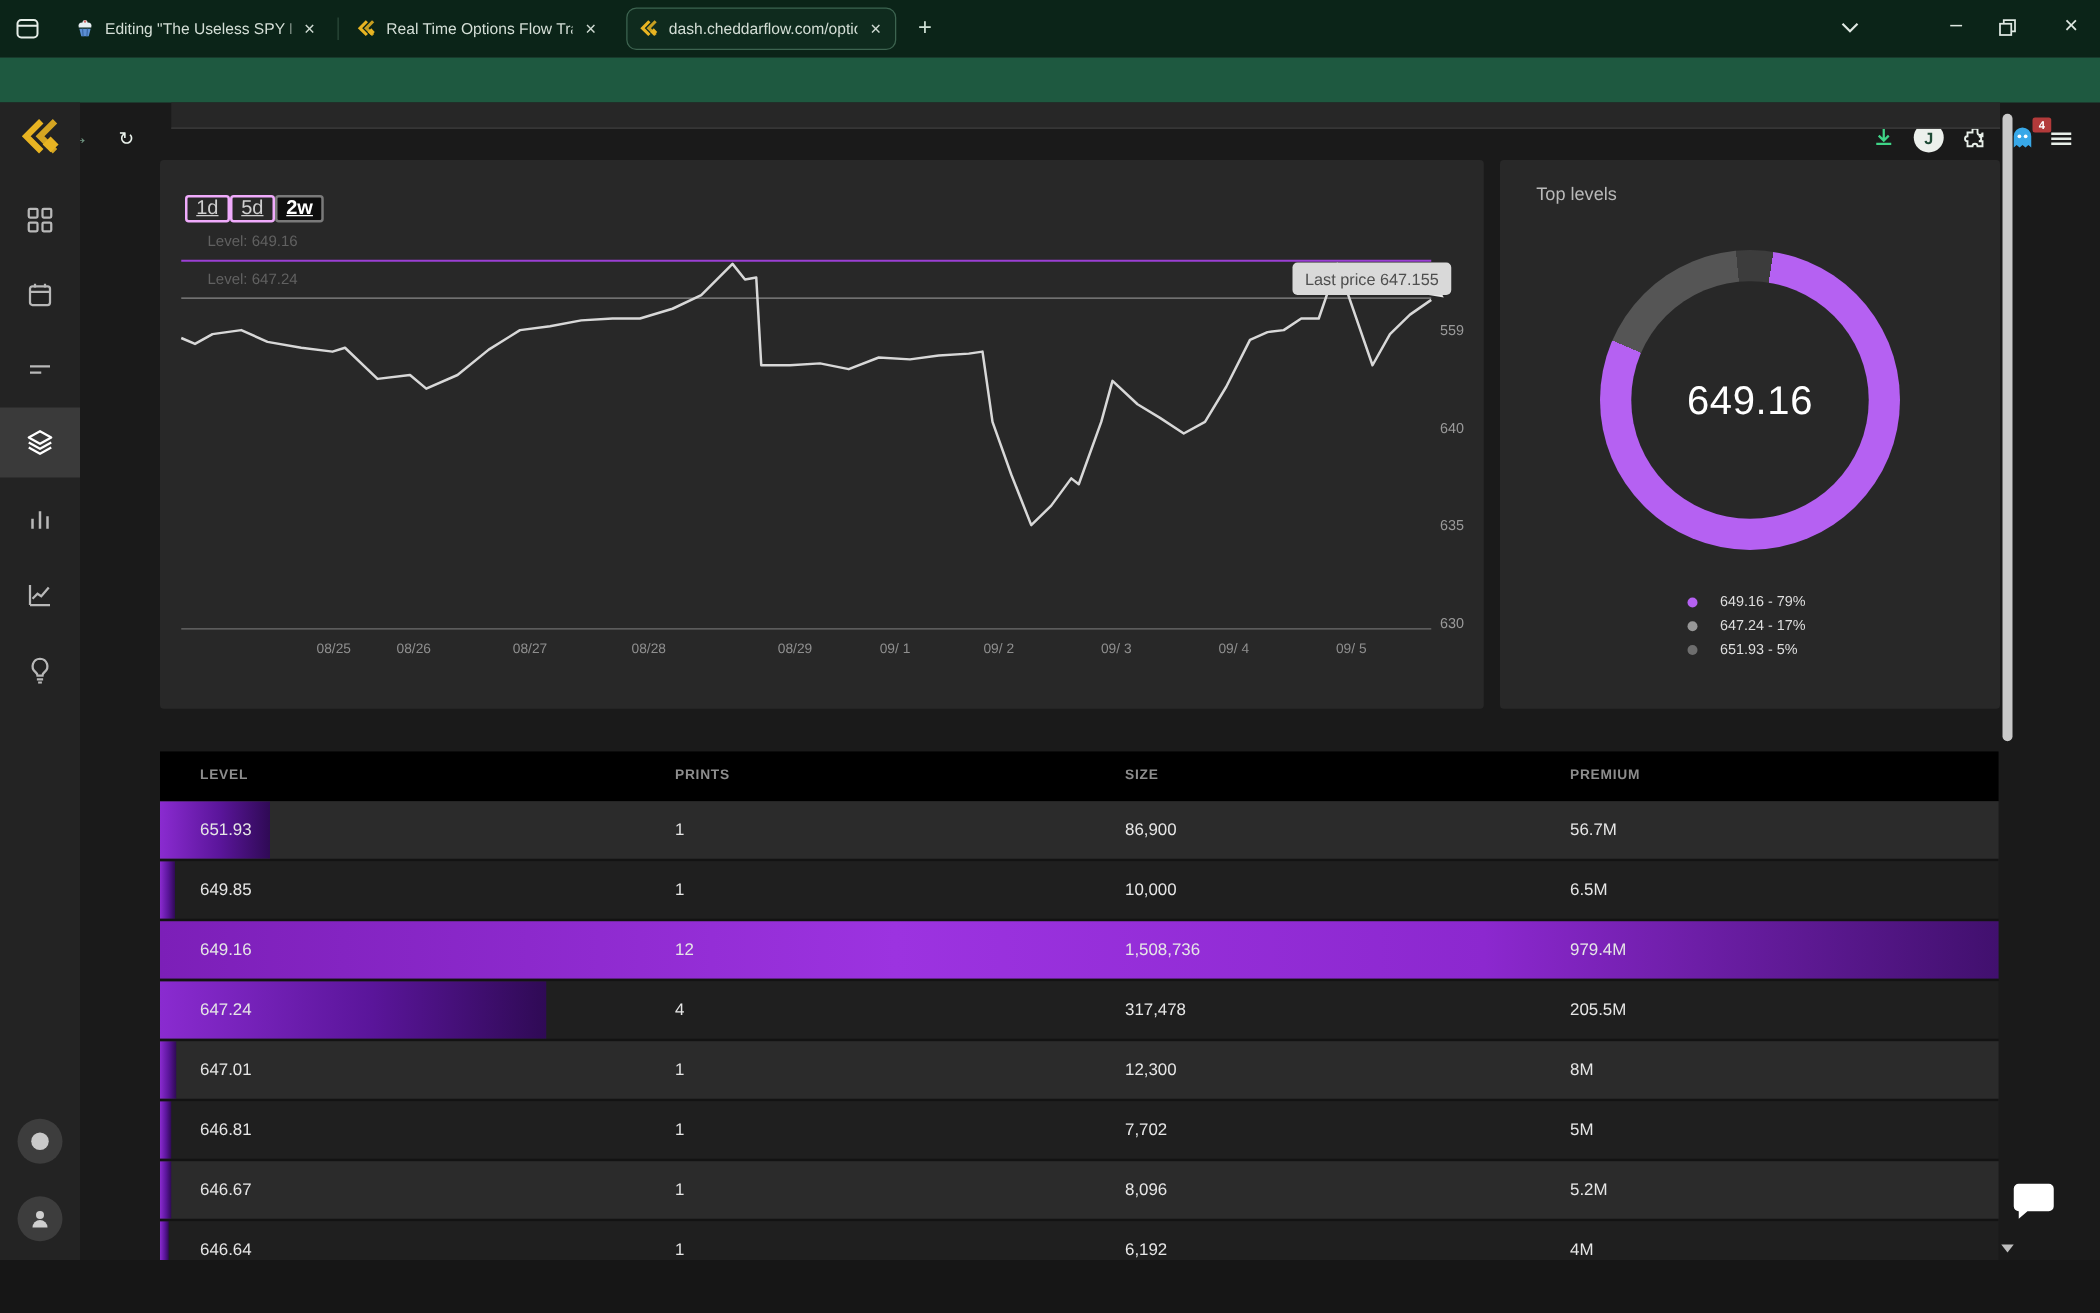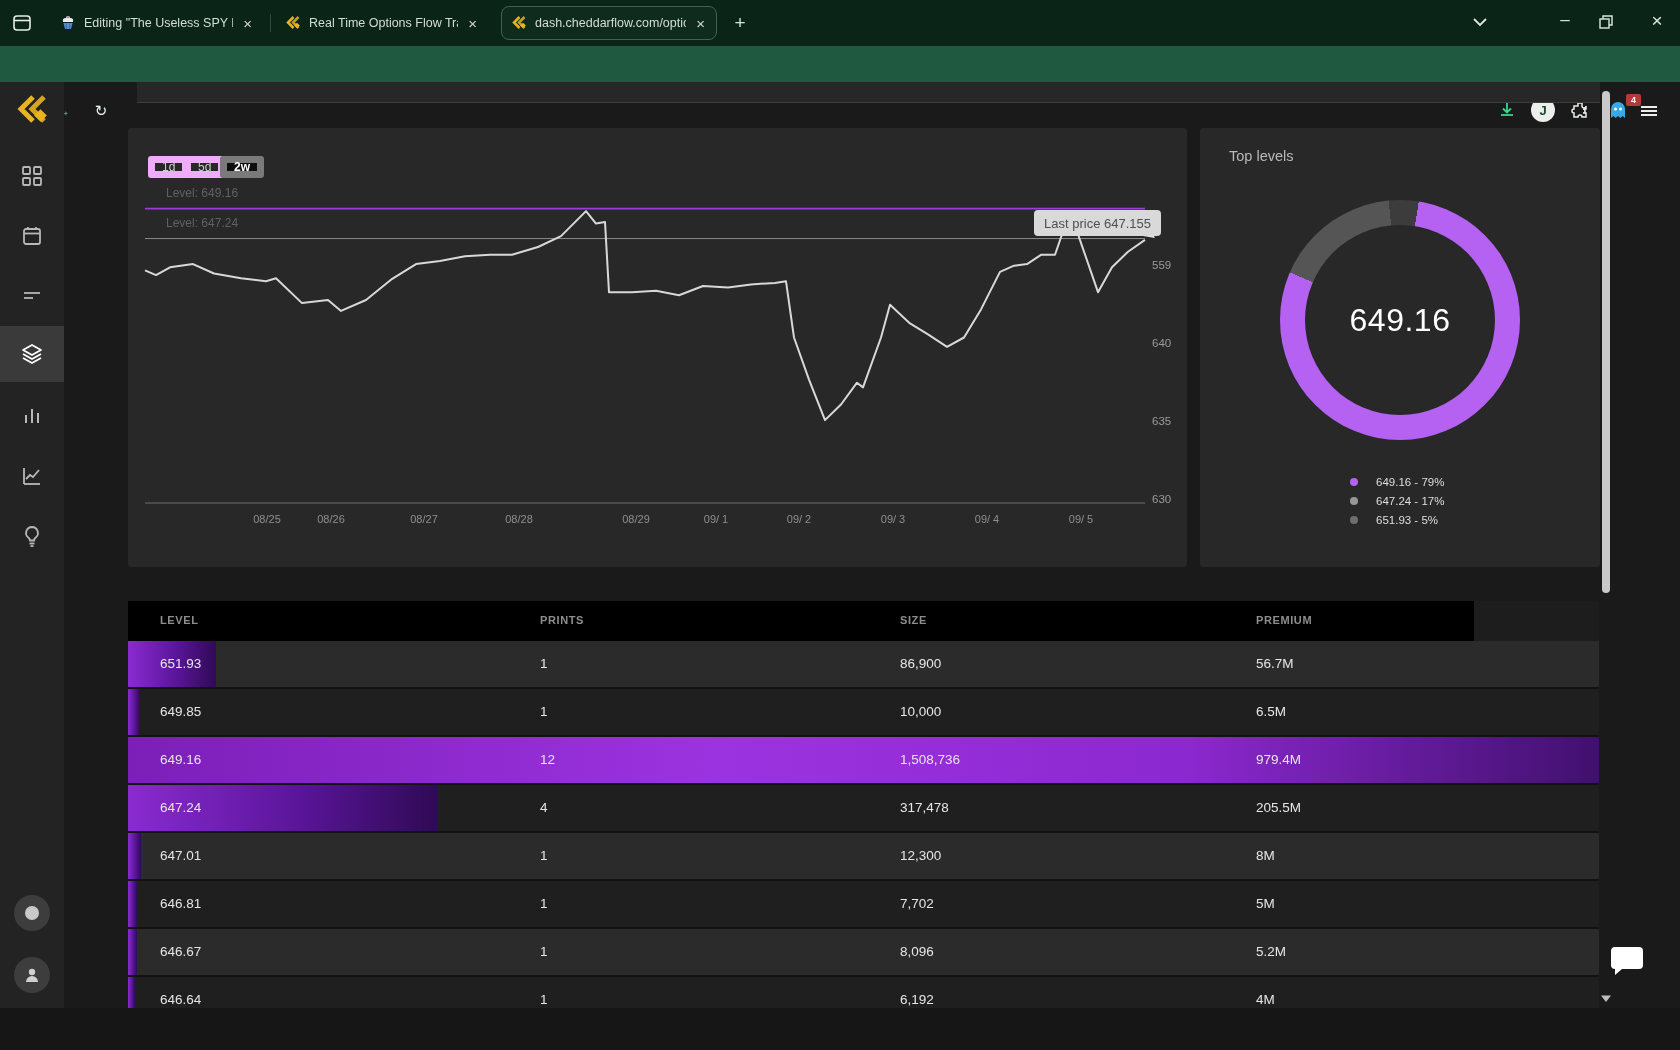--- a/index.html
+++ b/index.html
@@ -39,39 +39,39 @@
   .circle-btn{left:14px;width:36px;height:36px;border-radius:50%;background:#3d3d3d;
               display:flex;align-items:center;justify-content:center;}
 
   
   .card{background:#282828;border-radius:3px;}
   #top-sliver{left:137px;top:82px;width:1463px;height:20px;background:#272727;border-bottom:1px solid #3e3e3e;}
   #chart-card{left:128px;top:128px;width:1059px;height:439px;}
   #levels-card{left:1200px;top:128px;width:400px;height:439px;}
   #table-card{left:128px;top:601px;width:1471px;height:407px;overflow:hidden;background:#1d1d1d;}
 
-  .range-btn{top:28px;height:22px;min-width:30px;padding:0 7px;border:7px solid #f0abfc;border-radius:3px;
-             color:#cfcfcf;font-size:12px;display:flex;align-items:center;justify-content:center;box-sizing:border-box;}
+  .range-btn{top:28px;height:22px;min-width:30px;padding:0 7px;border:2px solid #f0abfc;border-radius:3px;
+             color:#cfcfcf;font-size:16px;display:flex;align-items:center;justify-content:center;box-sizing:border-box;text-decoration:underline;}
   .range-btn.active{background:#0e0e0e;color:#fff;font-weight:bold;border-color:#7a7a7a;}
   .level-label{font-size:12px;color:#616161;}
   .ytick{font-size:11.5px;color:#9a9a9a;width:36px;}
   .xtick{font-size:11px;color:#8f8f8f;transform:translateX(-50%);white-space:nowrap;}
   #tooltip{left:906px;top:82px;height:26px;background:#d9d9d9;border-radius:4px;color:#4f4f4f;
            font-size:13px;display:flex;align-items:center;padding:0 10px;white-space:nowrap;}
 
   #tl-title{left:29px;top:20px;font-size:14.5px;color:#b9b9b9;}
   #donut{left:80px;top:72px;width:240px;height:240px;border-radius:50%;}
   #donut-hole{left:105px;top:97px;width:190px;height:190px;border-radius:50%;background:#282828;
               display:flex;align-items:center;justify-content:center;}
   #donut-center{color:#fff;font-size:32px;letter-spacing:0.5px;}
   .legend-item{left:150px;height:19px;display:flex;align-items:center;gap:18px;}
   .legend-dot{width:8px;height:8px;border-radius:50%;}
   .legend-label{font-size:11.5px;color:#dedede;}
 
-  #thead{left:0;top:0;width:1304px;height:40px;background:#000;padding-left:42px;}
+  #thead{left:0;top:0;width:1471px;height:40px;background:#000;}
   .th{top:13px;font-size:11px;font-weight:bold;letter-spacing:0.6px;color:#8d8d8d;}
   .trow{left:0;width:1471px;height:46px;border-bottom:2px solid #131313;overflow:hidden;}
   .trow.odd{background:#2b2b2b;}
   .trow.even{background:#1f1f1f;}
   .trow.hl{background:linear-gradient(90deg,#7c1fb8 0%,#9c33e0 40%,#8c28cf 72%,#41106e 100%);}
   .rowbar{position:absolute;left:0;top:0;height:100%;
           background:linear-gradient(90deg,#8a2bd0 0%,#5a159a 55%,#2f0a55 100%);}
   .td{position:absolute;top:15px;font-size:13.5px;color:#e6e6e6;}
 
   #scroll-thumb{left:1602px;top:91px;width:8px;height:502px;background:#c9c9c9;border-radius:4px;}

